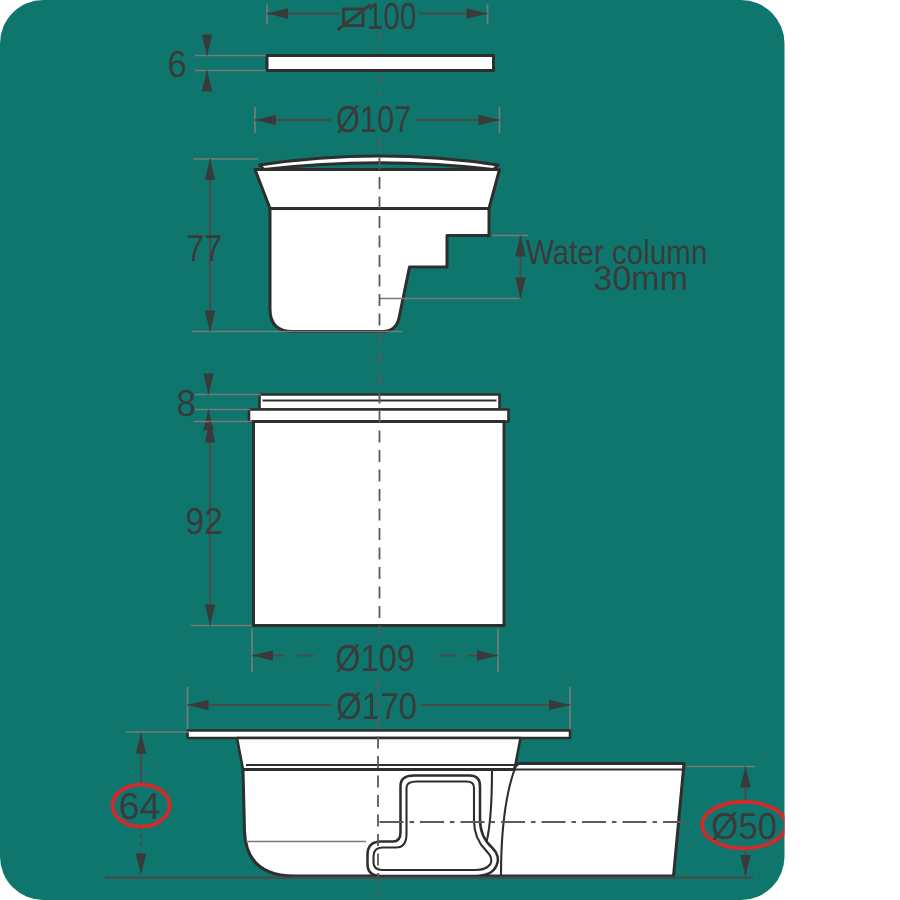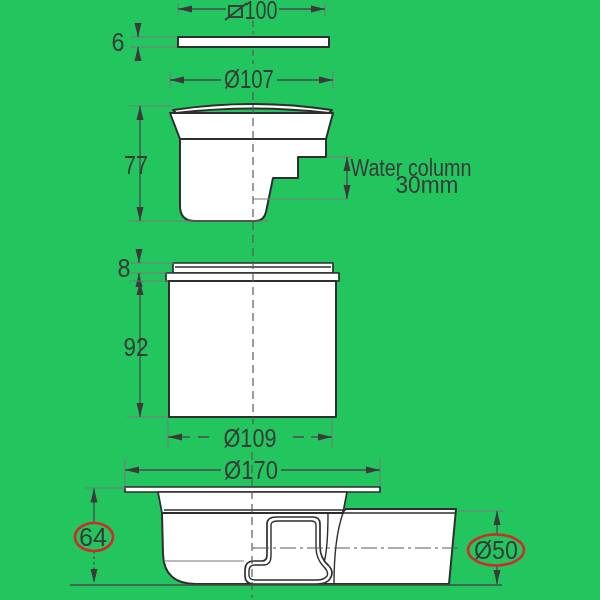--- a/index.html
+++ b/index.html
@@ -1,16 +1,16 @@
 <!DOCTYPE html>
 <html><head>
 <meta charset="utf-8">
 <style>
   html,body{margin:0;padding:0;background:#ffffff;}
-  .stage{position:relative;width:600px;height:600px;background:#22c55e;overflow:hidden;}
+  .stage{position:relative;width:523px;height:600px;background:#0f766e;overflow:hidden;border-radius:29px;}
   svg{display:block;}
   .t  {font-family:"Liberation Sans",sans-serif;font-size:25px;fill:#3a3a3a;}
   .t2 {font-family:"Liberation Sans",sans-serif;font-size:23px;fill:#3a3a3a;}
   .outline{fill:#ffffff;stroke:#2e2e2e;stroke-width:2;stroke-linejoin:round;}
   .outline-thin{fill:#ffffff;stroke:#2e2e2e;stroke-width:1.7;stroke-linejoin:round;}
   .iline{fill:none;stroke:#2e2e2e;stroke-width:1.4;}
   .dim{fill:none;stroke:#4a4a4a;stroke-width:1.3;}
   .tick{fill:none;stroke:#7a7a7a;stroke-width:1.1;}
   .cl{fill:none;stroke:#5a5a5a;stroke-width:1.2;}
   .hl{fill:none;stroke:#cf2b2b;stroke-width:2.6;}

